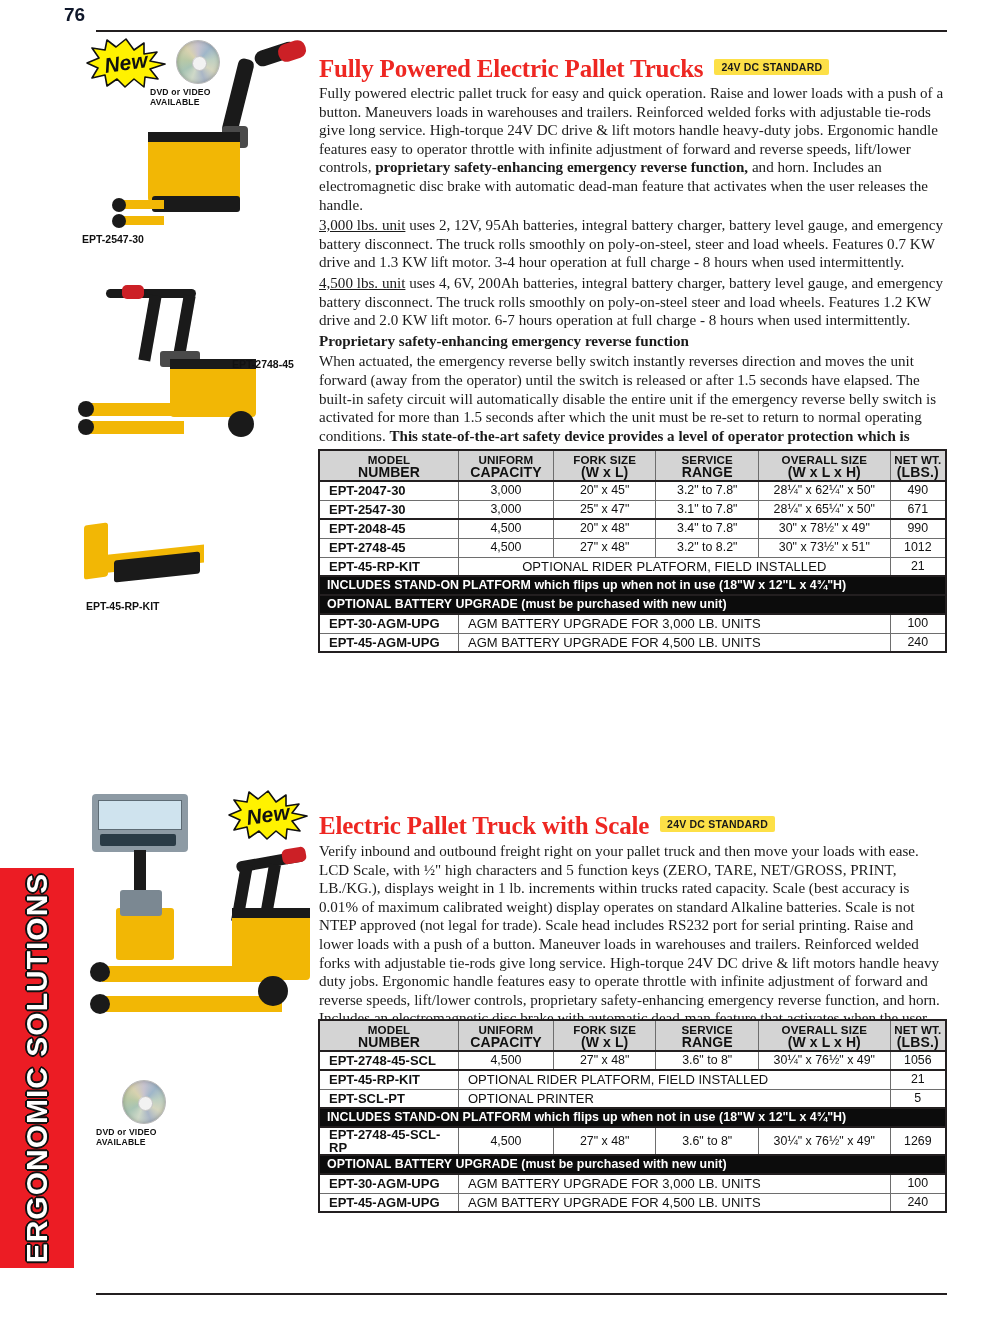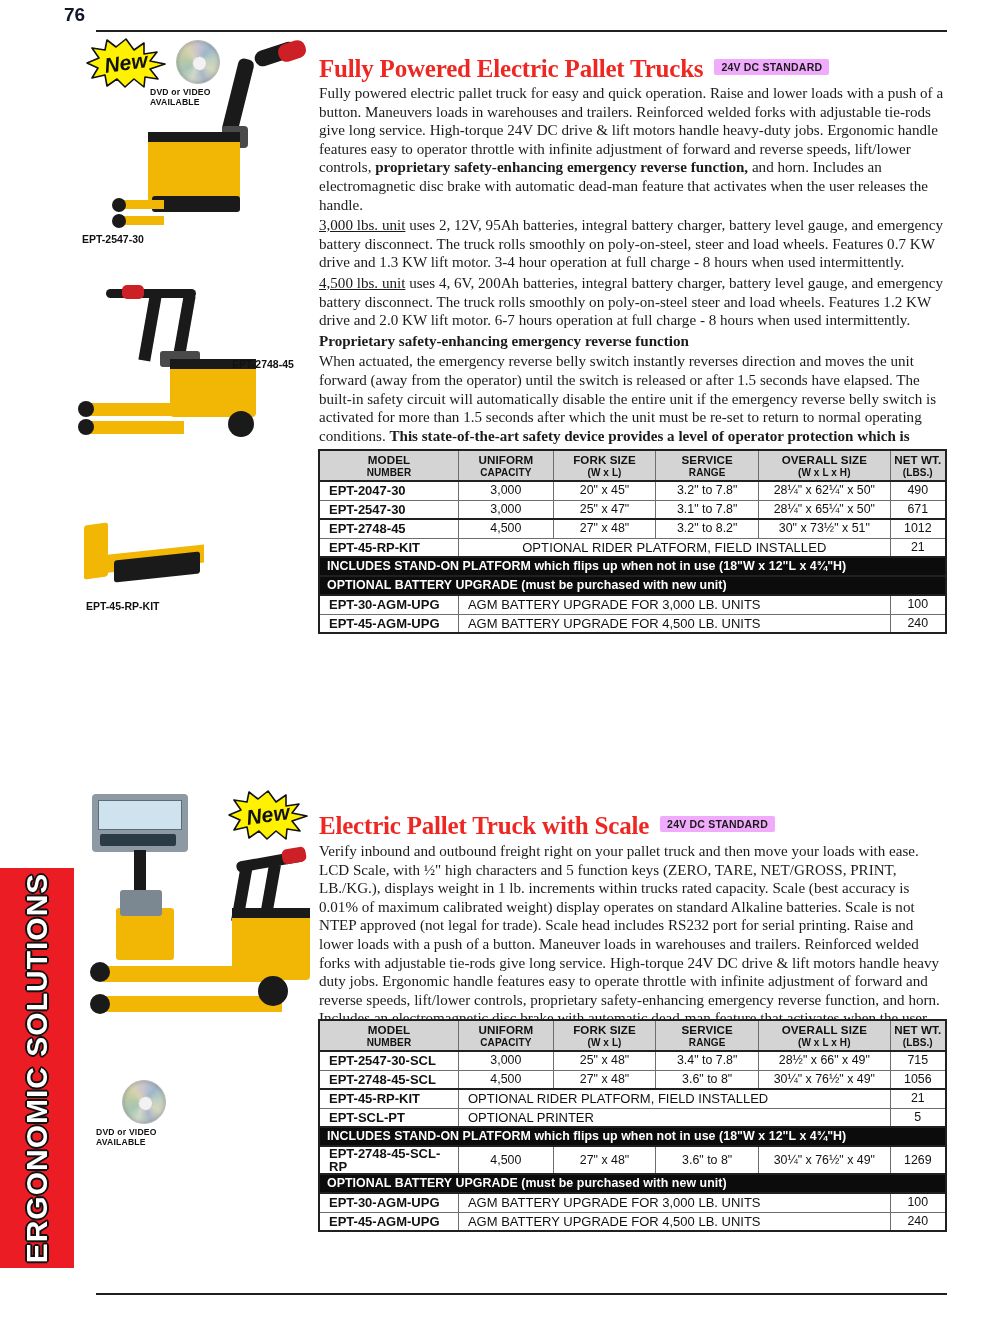--- a/index.html
+++ b/index.html
@@ -48,21 +48,21 @@
 
   
   .sec-title{
     position:absolute;
     font-family:"Liberation Serif", serif;
     font-weight:bold; font-size:25px; color:#ee2722;
     letter-spacing:-0.2px; white-space:nowrap;
   }
   .badge{
     display:inline-block; vertical-align:6px;
-    background:#f0abfc; color:#1a1a1a;
+    background:#fde047; color:#1a1a1a;
     font-family:"Liberation Sans", sans-serif;
     font-weight:bold; font-size:10.5px; letter-spacing:0.2px;
     padding:2px 7px 2px 7px; margin-left:11px;
     border-radius:2px;
   }
 
   
   .copy{
     position:absolute;
     font-family:"Liberation Serif", serif;
@@ -93,21 +93,21 @@
     line-height:13px;
   }
   .spec thead th{
     background:#d4d4d4;
     font-weight:bold;
     font-size:11.6px;
     letter-spacing:0.1px;
     height:31px;
     border-bottom:2px solid #231f20;
   }
-  .spec th .l2{ display:block; font-size:10px; }
+  .spec th .l2{ display:block; font-size:14px; }
   .spec td.model{
     text-align:left; padding-left:9px; font-weight:bold; font-size:13px;
   }
   .spec td.opt{
     text-align:center; font-size:13px; letter-spacing:0.1px;
   }
   .spec td.optleft{
     text-align:left; padding-left:9px; font-size:13px;
   }
   .spec tr.band td{
@@ -282,20 +282,28 @@
         <td>28¼" x 62¼" x 50"</td>
         <td>490</td>
       </tr>
       <tr class="thickunder">
         <td class="model">EPT-2547-30</td>
         <td>3,000</td>
         <td>25" x 47"</td>
         <td>3.1" to 7.8"</td>
         <td>28¼" x 65¼" x 50"</td>
         <td>671</td>
+      </tr>
+      <tr>
+        <td class="model">EPT-2048-45</td>
+        <td>4,500</td>
+        <td>20" x 48"</td>
+        <td>3.4" to 7.8"</td>
+        <td>30" x 78½" x 49"</td>
+        <td>990</td>
       </tr>
       <tr>
         <td class="model">EPT-2748-45</td>
         <td>4,500</td>
         <td>27" x 48"</td>
         <td>3.2" to 8.2"</td>
         <td>30" x 73½" x 51"</td>
         <td>1012</td>
       </tr>
       <tr>
@@ -376,28 +384,20 @@
       <tr>
         <th><span class="l1">MODEL</span><span class="l2">NUMBER</span></th>
         <th><span class="l1">UNIFORM</span><span class="l2">CAPACITY</span></th>
         <th><span class="l1">FORK SIZE</span><span class="l2">(W x L)</span></th>
         <th><span class="l1">SERVICE</span><span class="l2">RANGE</span></th>
         <th><span class="l1">OVERALL SIZE</span><span class="l2">(W x L x H)</span></th>
         <th><span class="l1">NET WT.</span><span class="l2">(LBS.)</span></th>
       </tr>
     </thead>
   <tbody>
-      <tr>
-        <td class="model">EPT-2547-30-SCL</td>
-        <td>3,000</td>
-        <td>25" x 48"</td>
-        <td>3.4" to 7.8"</td>
-        <td>28½" x 66" x 49"</td>
-        <td>715</td>
-      </tr>
       <tr class="thickunder">
         <td class="model">EPT-2748-45-SCL</td>
         <td>4,500</td>
         <td>27" x 48"</td>
         <td>3.6" to 8"</td>
         <td>30¼" x 76½" x 49"</td>
         <td>1056</td>
       </tr>
       <tr>
         <td class="model">EPT-45-RP-KIT</td>

